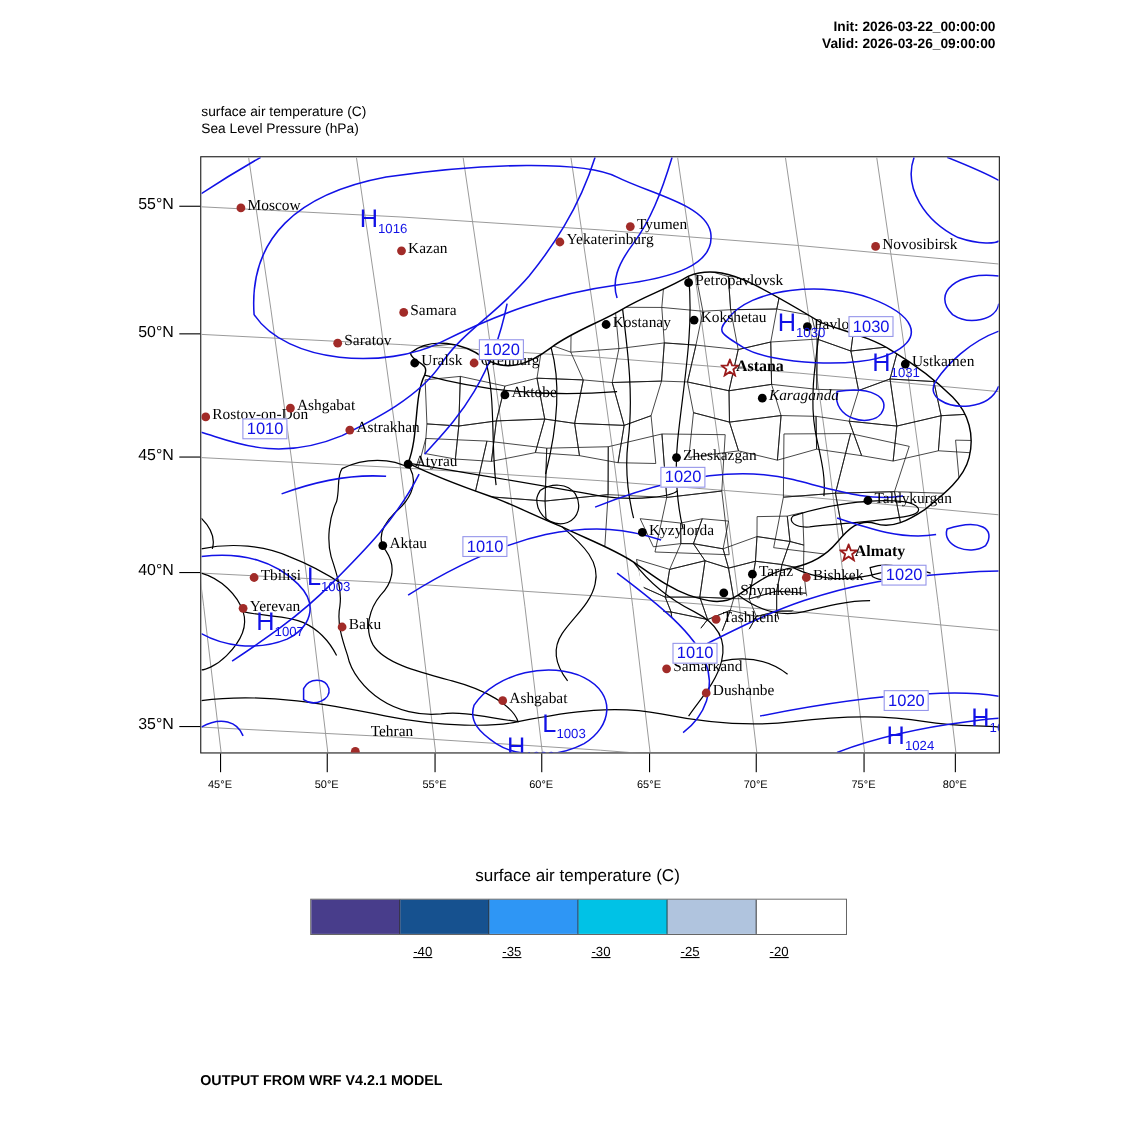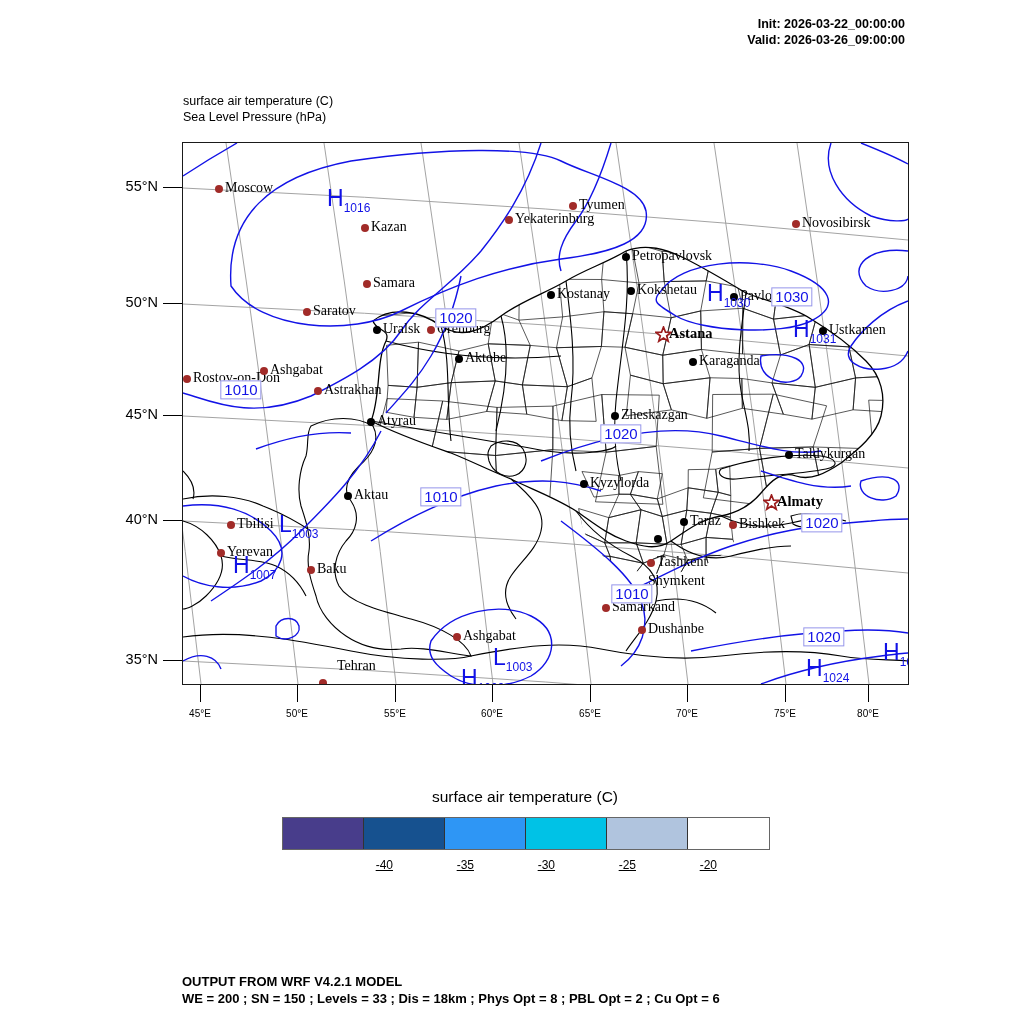--- a/index.html
+++ b/index.html
@@ -277,29 +277,29 @@
         <div class="city-label" style="left: 171px; top: 345px;">Aktau</div>
         <div class="city-dot" style="left: 439px; top: 110px; background: rgb(0, 0, 0);"></div>
         <div class="city-label" style="left: 449px; top: 106px;">Petropavlovsk</div>
         <div class="city-dot" style="left: 364px; top: 148px; background: rgb(0, 0, 0);"></div>
         <div class="city-label" style="left: 374px; top: 144px;">Kostanay</div>
         <div class="city-dot" style="left: 444px; top: 144px; background: rgb(0, 0, 0);"></div>
         <div class="city-label" style="left: 454px; top: 140px;">Kokshetau</div>
         <div class="city-dot" style="left: 547px; top: 150px; background: rgb(0, 0, 0);"></div>
         <div class="city-label" style="left: 557px; top: 146px;">Pavlodar</div>
         <div class="city-dot" style="left: 506px; top: 215px; background: rgb(0, 0, 0);"></div>
-        <div class="city-label" style="left: 516px; top: 211px;">Karaganda</div>
+        <div class="city-label" style="left: 516px; top: 211px; font-style: italic;">Karaganda</div>
         <div class="city-dot" style="left: 428px; top: 269px; background: rgb(0, 0, 0);"></div>
         <div class="city-label" style="left: 438px; top: 265px;">Zheskazgan</div>
         <div class="city-dot" style="left: 397px; top: 337px; background: rgb(0, 0, 0);"></div>
         <div class="city-label" style="left: 407px; top: 333px;">Kyzylorda</div>
         <div class="city-dot" style="left: 497px; top: 375px; background: rgb(0, 0, 0);"></div>
         <div class="city-label" style="left: 507px; top: 371px;">Taraz</div>
         <div class="city-dot" style="left: 471px; top: 392px; background: rgb(0, 0, 0);"></div>
-        <div class="city-label" style="left: 465px; top: 388px; margin-top: 43px;">Shymkent</div>
+        <div class="city-label" style="left: 490px; top: 388px;">Shymkent</div>
         <div class="city-dot" style="left: 602px; top: 308px; background: rgb(0, 0, 0);"></div>
         <div class="city-label" style="left: 612px; top: 304px;">Taldykurgan</div>
         <div class="city-dot" style="left: 636px; top: 184px; background: rgb(0, 0, 0);"></div>
         <div class="city-label" style="left: 646px; top: 180px;">Ustkamen</div>
         <div class="star" style="left: 472px; top: 183px;">
           <svg width="17" height="17">
             <path d="M8.5 1 L10.5 6.2 L16 6.4 L11.7 9.8 L13.2 15.2 L8.5 12.1 L3.8 15.2 L5.3 9.8 L1 6.4 L6.5 6.2 Z" fill="#ffffff" stroke="#9b1c1c" stroke-width="1.7"></path>
           </svg>
         </div>
         <div class="city-label bold" style="left: 486px; top: 183px;">Astana</div>
@@ -363,20 +363,19 @@
   <div class="abs" id="cbar">
       <div class="cbar-seg" style="width: 81px; background: rgb(72, 61, 139);"></div>
       <div class="cbar-seg" style="width: 81px; background: rgb(22, 81, 143);"></div>
       <div class="cbar-seg" style="width: 81px; background: rgb(46, 150, 245);"></div>
       <div class="cbar-seg" style="width: 81px; background: rgb(0, 194, 230);"></div>
       <div class="cbar-seg" style="width: 81px; background: rgb(176, 196, 222);"></div>
       <div class="cbar-seg" style="width: 81px; background: rgb(255, 255, 255);"></div>
     </div>
 
   <div class="abs" id="footer1">OUTPUT FROM WRF V4.2.1 MODEL</div>
-  <div class="abs" id="footer2">WE = 200 ; SN = 150 ; Levels = 33 ; Dis = 18km ; Phys Opt = 8 ; PBL Opt = 2 ; Cu Opt = 6</div>
 
 <div class="abs cbar-tick" style="left: 333px;">-40</div>
     <div class="abs cbar-tick" style="left: 414px;">-35</div>
     <div class="abs cbar-tick" style="left: 495px;">-30</div>
     <div class="abs cbar-tick" style="left: 576px;">-25</div>
     <div class="abs cbar-tick" style="left: 657px;">-20</div>
   </div>
 
 </body></html>

